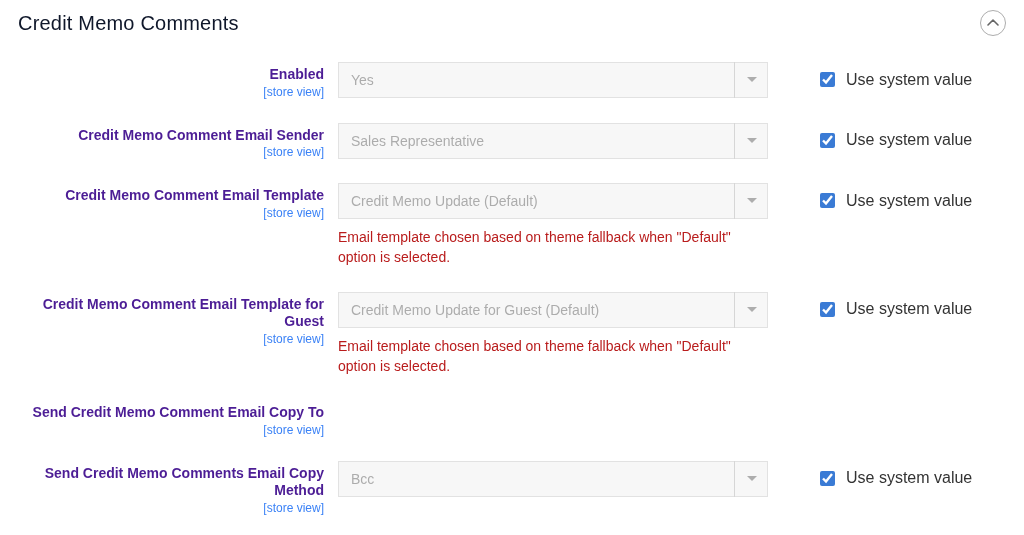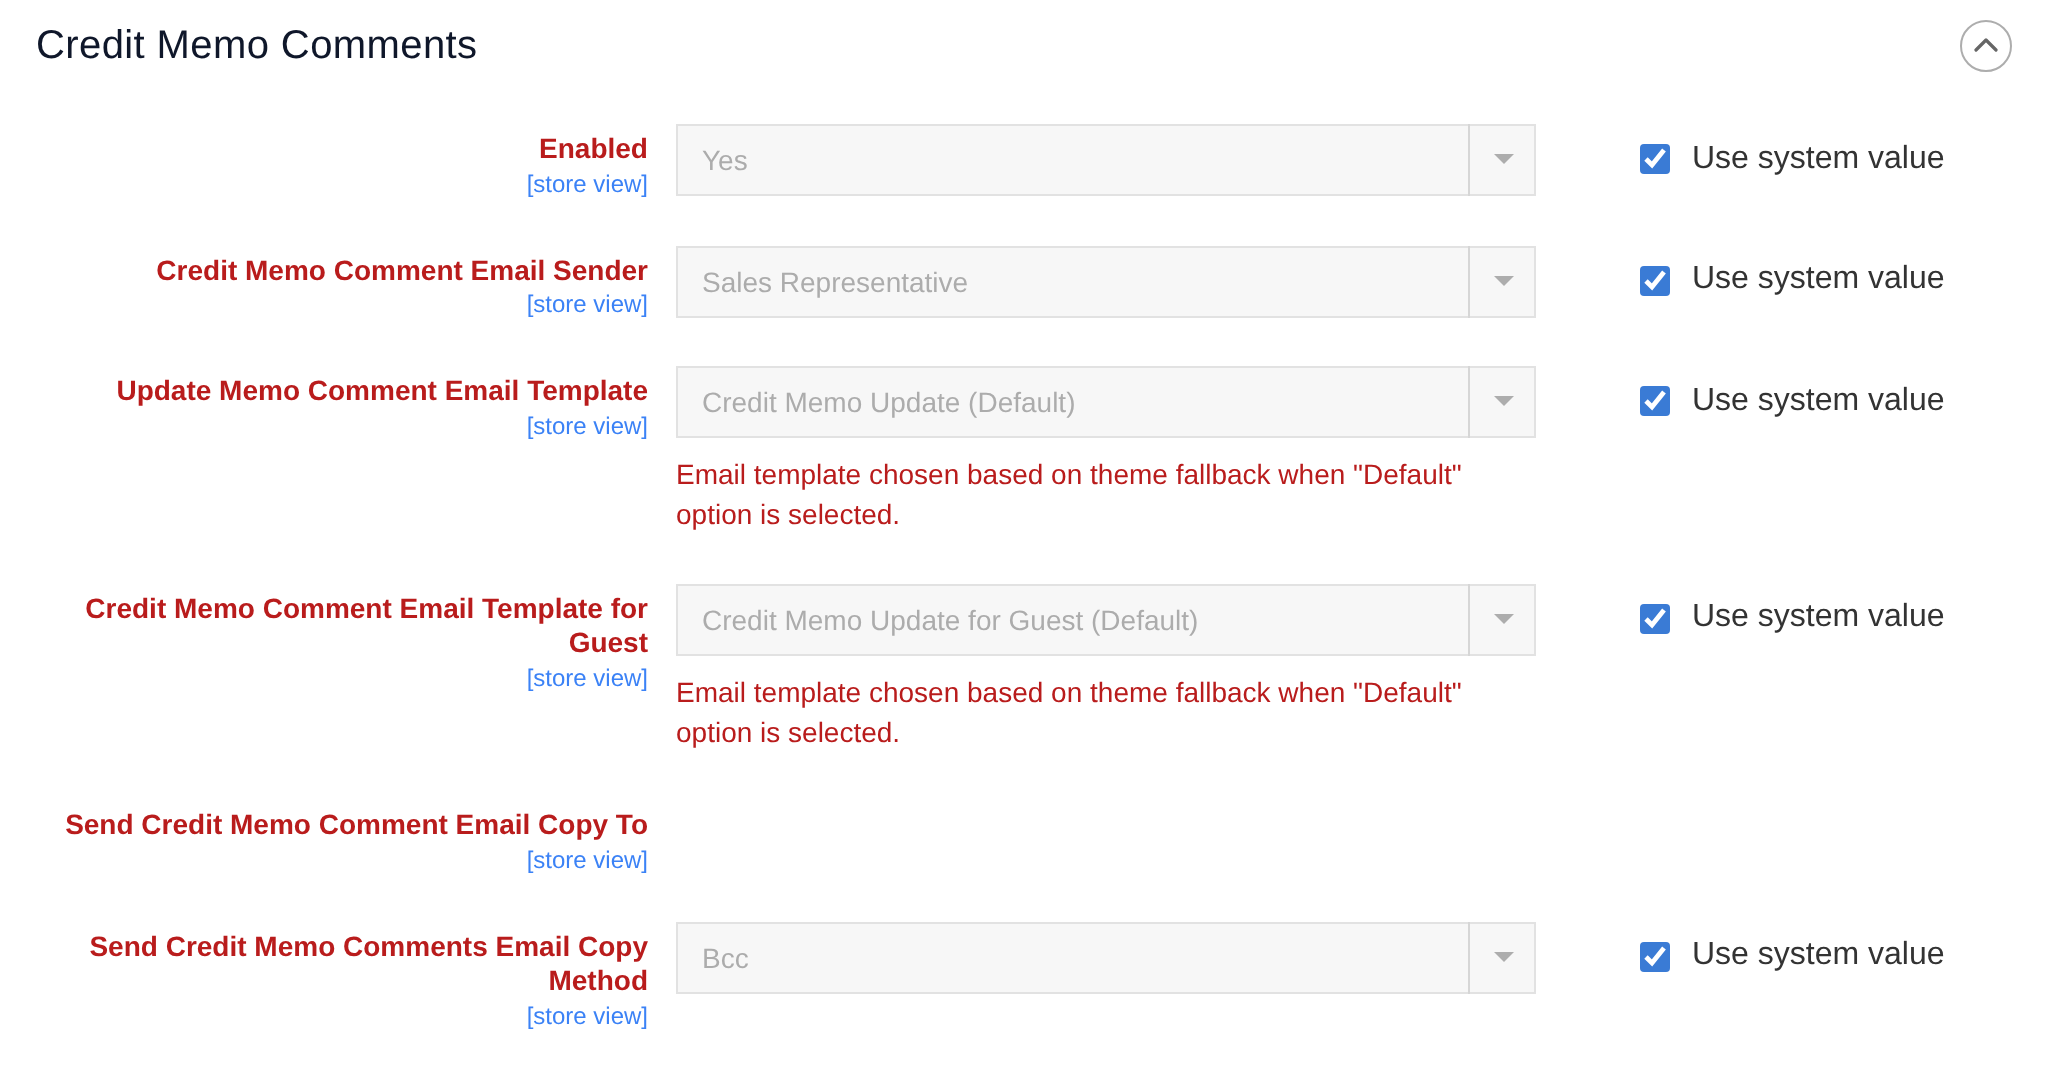--- a/index.html
+++ b/index.html
@@ -48,21 +48,21 @@
   .label-col {
     width: 320px;
     min-width: 320px;
     text-align: right;
     padding-right: 14px;
     padding-top: 4px;
   }
   .field-label {
     font-size: 14px;
     font-weight: 600;
-    color: #b91c1c;
+    color: #4c1d95;
     line-height: 1.25;
   }
   .field-scope {
     font-size: 12px;
     color: #3b82f6;
     margin-top: 1px;
   }
 
   .control-col {
     width: 430px;
@@ -193,21 +193,21 @@
       </div>
     </div>
     <div class="use-col">
       <input type="checkbox" checked="" style="">
       <span class="use-label">Use system value</span>
     </div>
   </div>
 
   <div class="field-row">
     <div class="label-col">
-      <div class="field-label">Update Memo Comment Email Template</div>
+      <div class="field-label">Credit Memo Comment Email Template</div>
       <div class="field-scope">[store view]</div>
     </div>
     <div class="control-col">
       <div class="select-wrap">
         <select disabled="">
           <option>Credit Memo Update (Default)</option>
         </select>
         <div class="select-caret">
           <svg width="10" height="6" viewBox="0 0 10 6">
               <path d="M0 0 L5 5 L10 0 Z" fill="#666"></path>

